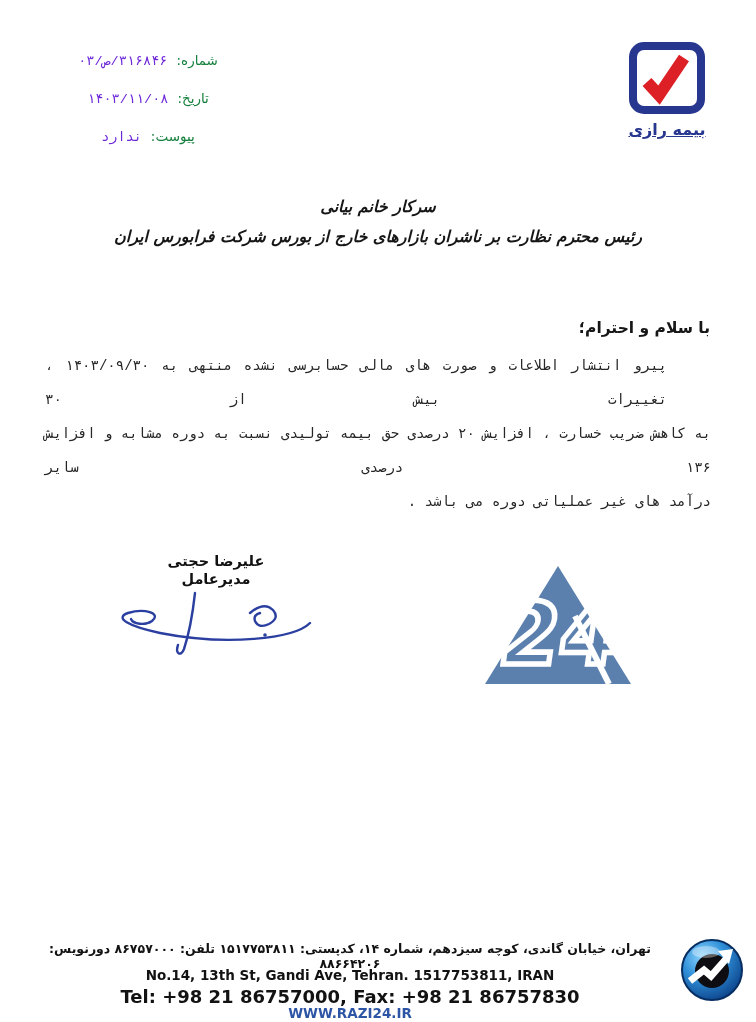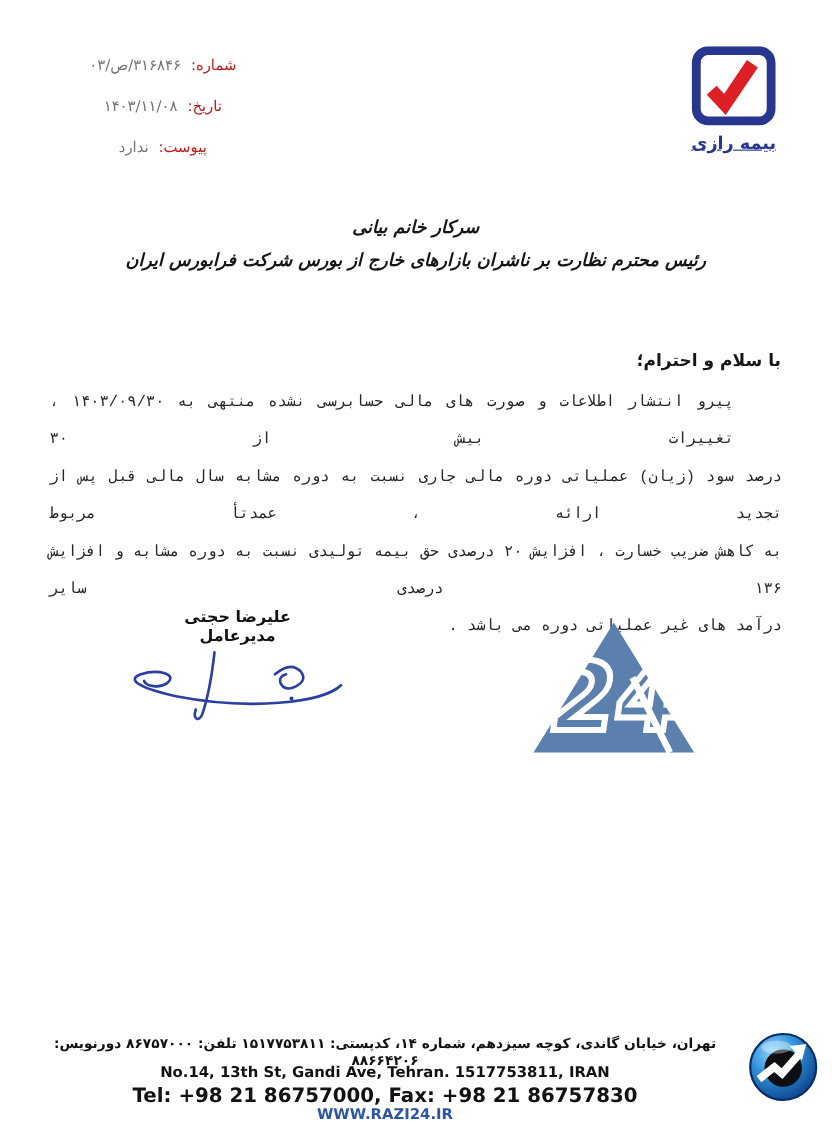--- a/index.html
+++ b/index.html
@@ -4,22 +4,22 @@
 <style>
   * { margin:0; padding:0; box-sizing:border-box; }
   html,body { background:#ffffff; }
   body { font-family:"DejaVu Sans", sans-serif; }
   .page{ position:relative; width:756px; height:1022px; background:#ffffff; overflow:hidden; }
 
   
   .lh-fields{ position:absolute; top:52px; left:52px; width:192px; }
   .lh-row{ direction:rtl; display:flex; justify-content:center; gap:9px;
            margin-bottom:21px; font-size:13.5px; color:#2e2e2e; }
-  .lh-row .lbl{ color:#b91c1c; }
-  .lh-row .val{ color:#737373; }
+  .lh-row .lbl{ color:#15803d; }
+  .lh-row .val{ color:#6d28d9;font-family:Liberation Mono, monospace; }
 
   
   .brand{ position:absolute; top:42px; left:612px; width:110px; text-align:center; }
   .brand .mark{ display:inline-block; }
   .brand .brand-name{ margin-top:2px; font-size:16px; font-weight:bold; color:#27368f; direction:rtl;text-decoration:underline; }
 
   
   .recipient{ position:absolute; top:192px; right:46px; left:46px; direction:rtl;
               text-align:center; color:#161616;font-style:italic; }
   .recipient div{ font-weight:bold; font-size:16px; line-height:30px; }
@@ -87,21 +87,20 @@
 
   <div class="recipient">
     <div>سرکار خانم بیانی</div>
     <div>رئیس محترم نظارت بر ناشران بازارهای خارج از بورس شرکت فرابورس ایران</div>
   </div>
 
   <div class="salutation">با سلام و احترام؛</div>
 
   <div class="letter-body">
     <div class="body-line first">پیرو انتشار اطلاعات و صورت های مالی حسابرسی نشده منتهی به ۱۴۰۳/۰۹/۳۰ ، تغییرات بیش از ۳۰</div>
-    <div class="body-line">درصد سود (زیان) عملیاتی دوره مالی جاری نسبت به دوره مشابه سال مالی قبل پس از تجدید ارائه ، عمدتأ مربوط</div>
     <div class="body-line">به کاهش ضریب خسارت ، افزایش ۲۰ درصدی حق بیمه تولیدی نسبت به دوره مشابه و افزایش ۱۳۶ درصدی سایر</div>
     <div class="body-line last">درآمد های غیر عملیاتی دوره می باشد .</div>
   </div>
 
   <div class="signature">
     <div class="sig-name">علیرضا حجتی</div>
     <div class="sig-title">مدیرعامل</div>
   </div>
   <span class="sig-scribble">
     <svg width="224" height="82" viewBox="0 0 224 82">

